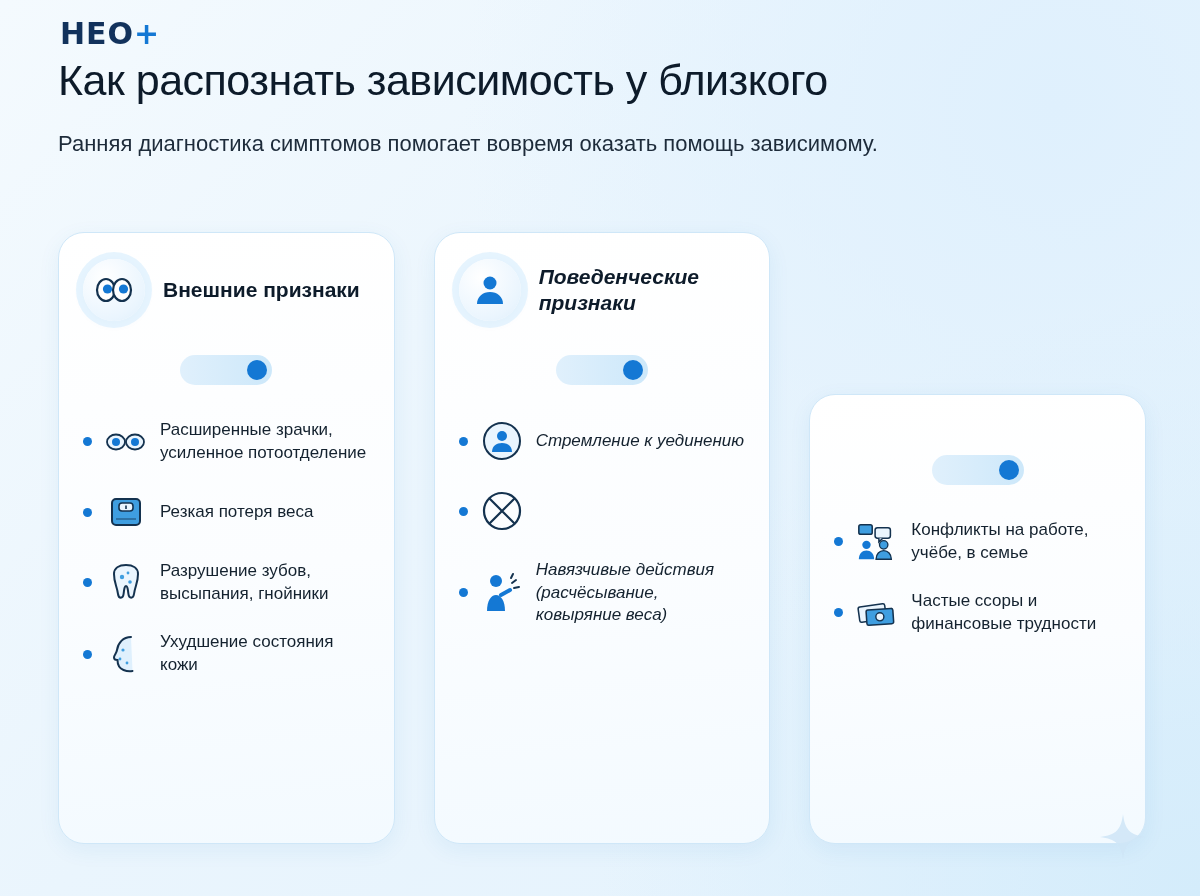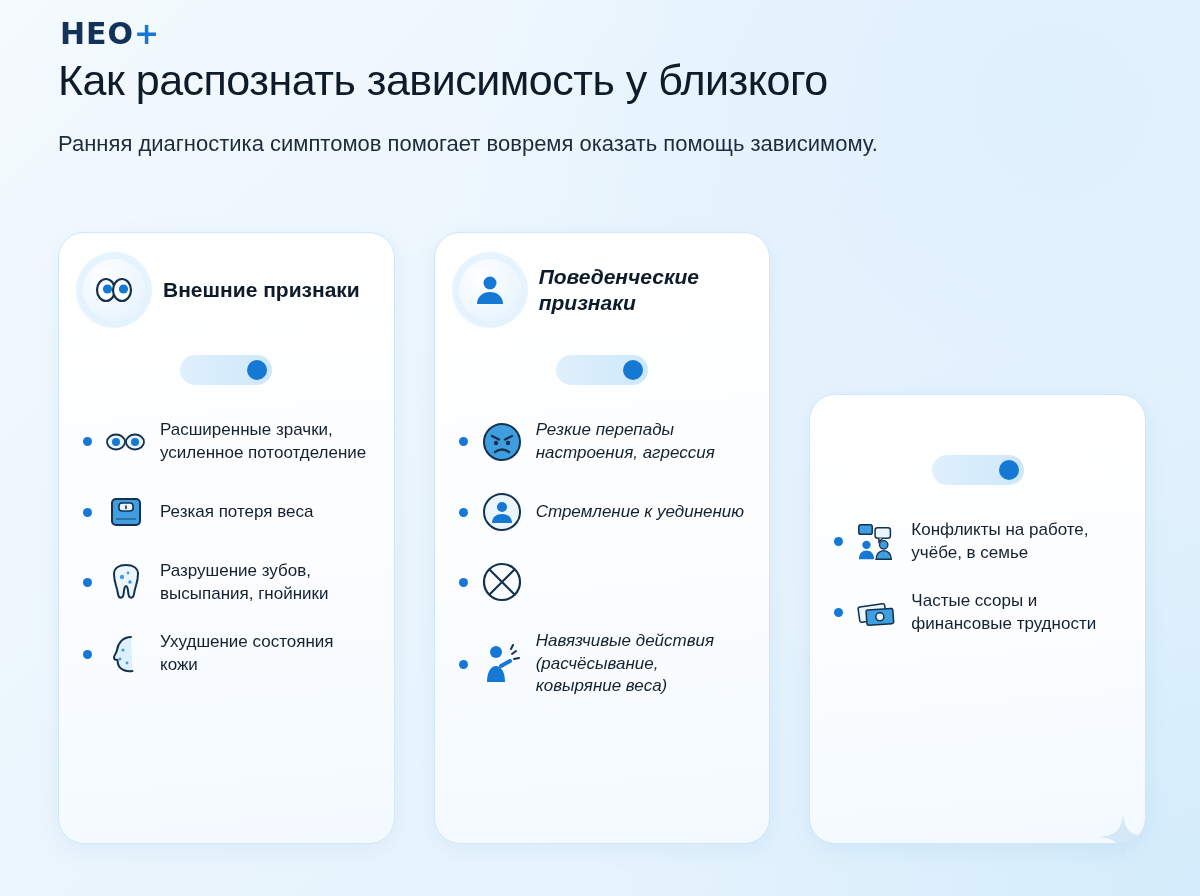--- a/index.html
+++ b/index.html
@@ -249,33 +249,20 @@
       <h2 class="card-title">Поведенческие признаки</h2>
     </div>
 
     <div class="toggle-row">
       <div class="toggle">
           <span class="knob"></span>
         </div>
     </div>
 
     <ul class="items">
-      <li class="item">
-        <span class="bullet"></span>
-        <span class="item-icon">
-          <svg width="44" height="44" viewBox="0 0 44 44">
-            <circle cx="22" cy="22" r="18" fill="#3f9ee0" stroke="#14324f" stroke-width="2"></circle>
-            <path d="M12 16 l7 3.5 M32 16 l-7 3.5" stroke="#14324f" stroke-width="2.4" stroke-linecap="round"></path>
-            <circle cx="16" cy="23" r="2.2" fill="#14324f"></circle>
-            <circle cx="28" cy="23" r="2.2" fill="#14324f"></circle>
-            <path d="M15 32 q7 -5 14 0" fill="none" stroke="#14324f" stroke-width="2.4" stroke-linecap="round"></path>
-          </svg>
-        </span>
-        <span class="item-text">Резкие перепады настроения, агрессия</span>
-      </li>
 
       <li class="item">
         <span class="bullet"></span>
         <span class="item-icon">
           <svg width="44" height="44" viewBox="0 0 44 44">
             <circle cx="22" cy="22" r="18" fill="#eaf5fe" stroke="#14324f" stroke-width="2"></circle>
             <circle cx="22" cy="17" r="5" fill="#1478d4"></circle>
             <path d="M12 33c0-6 4.5-9 10-9s10 3 10 9z" fill="#1478d4"></path>
           </svg>
         </span>

